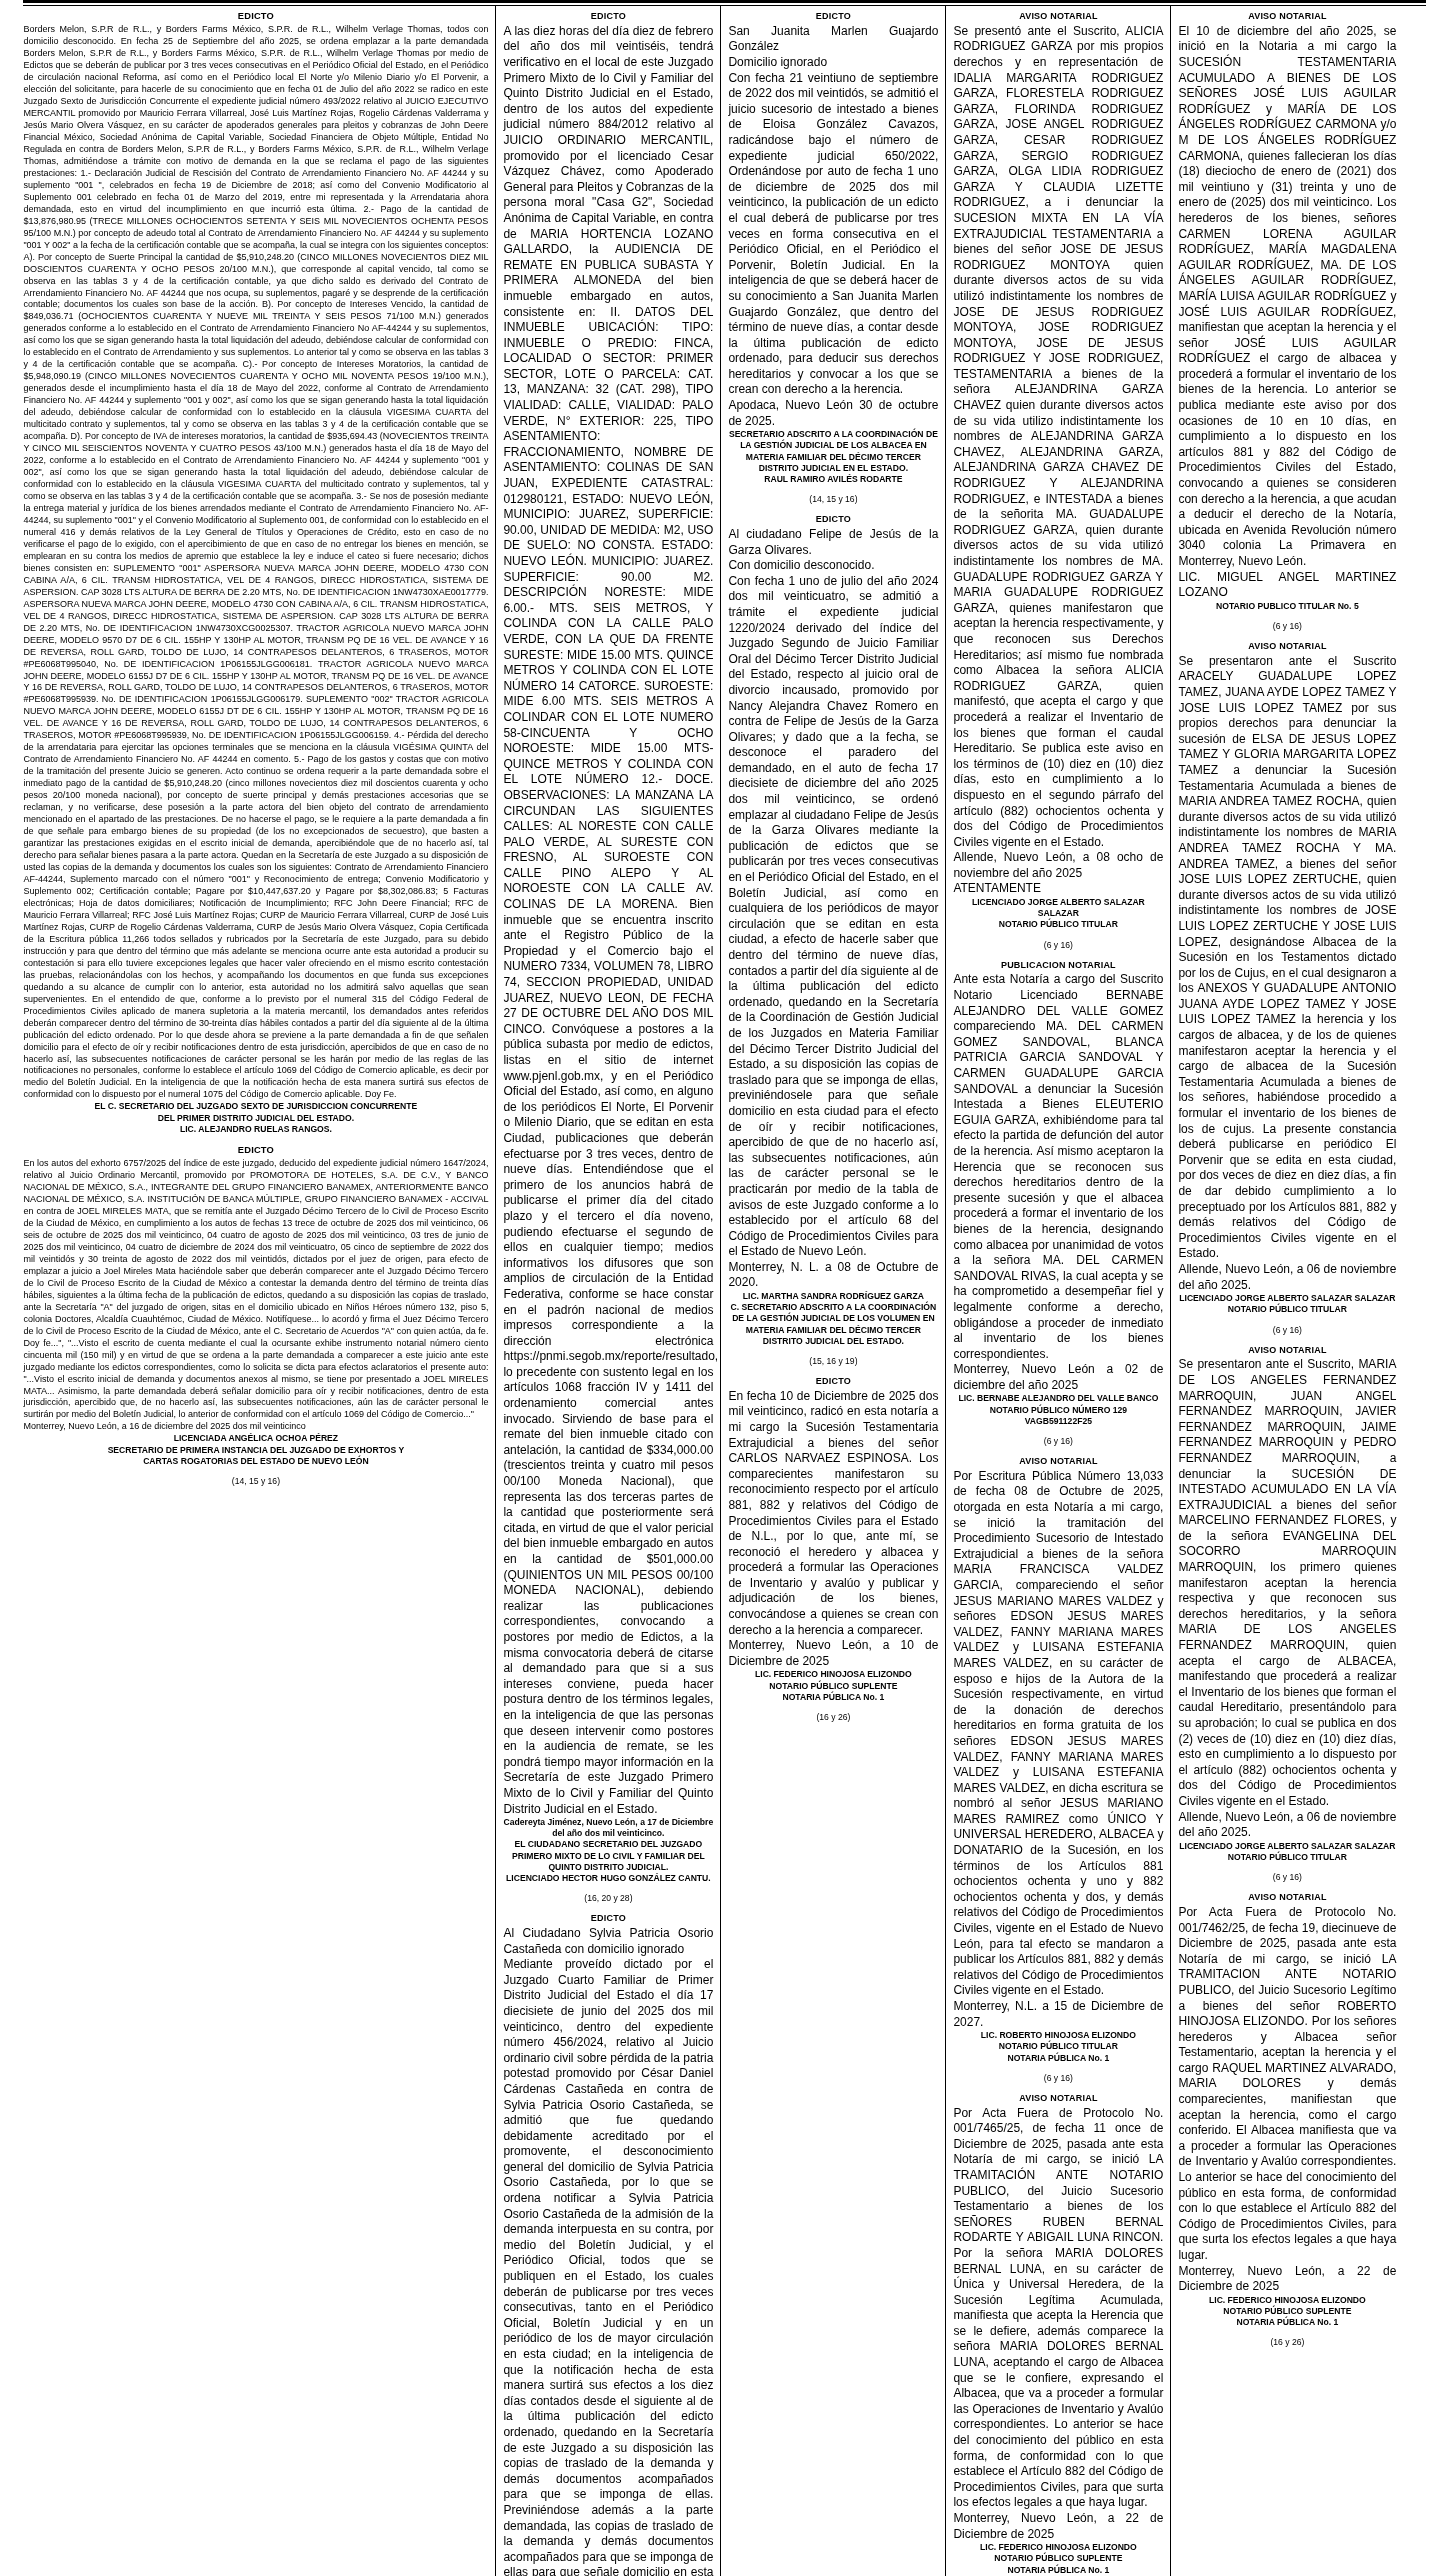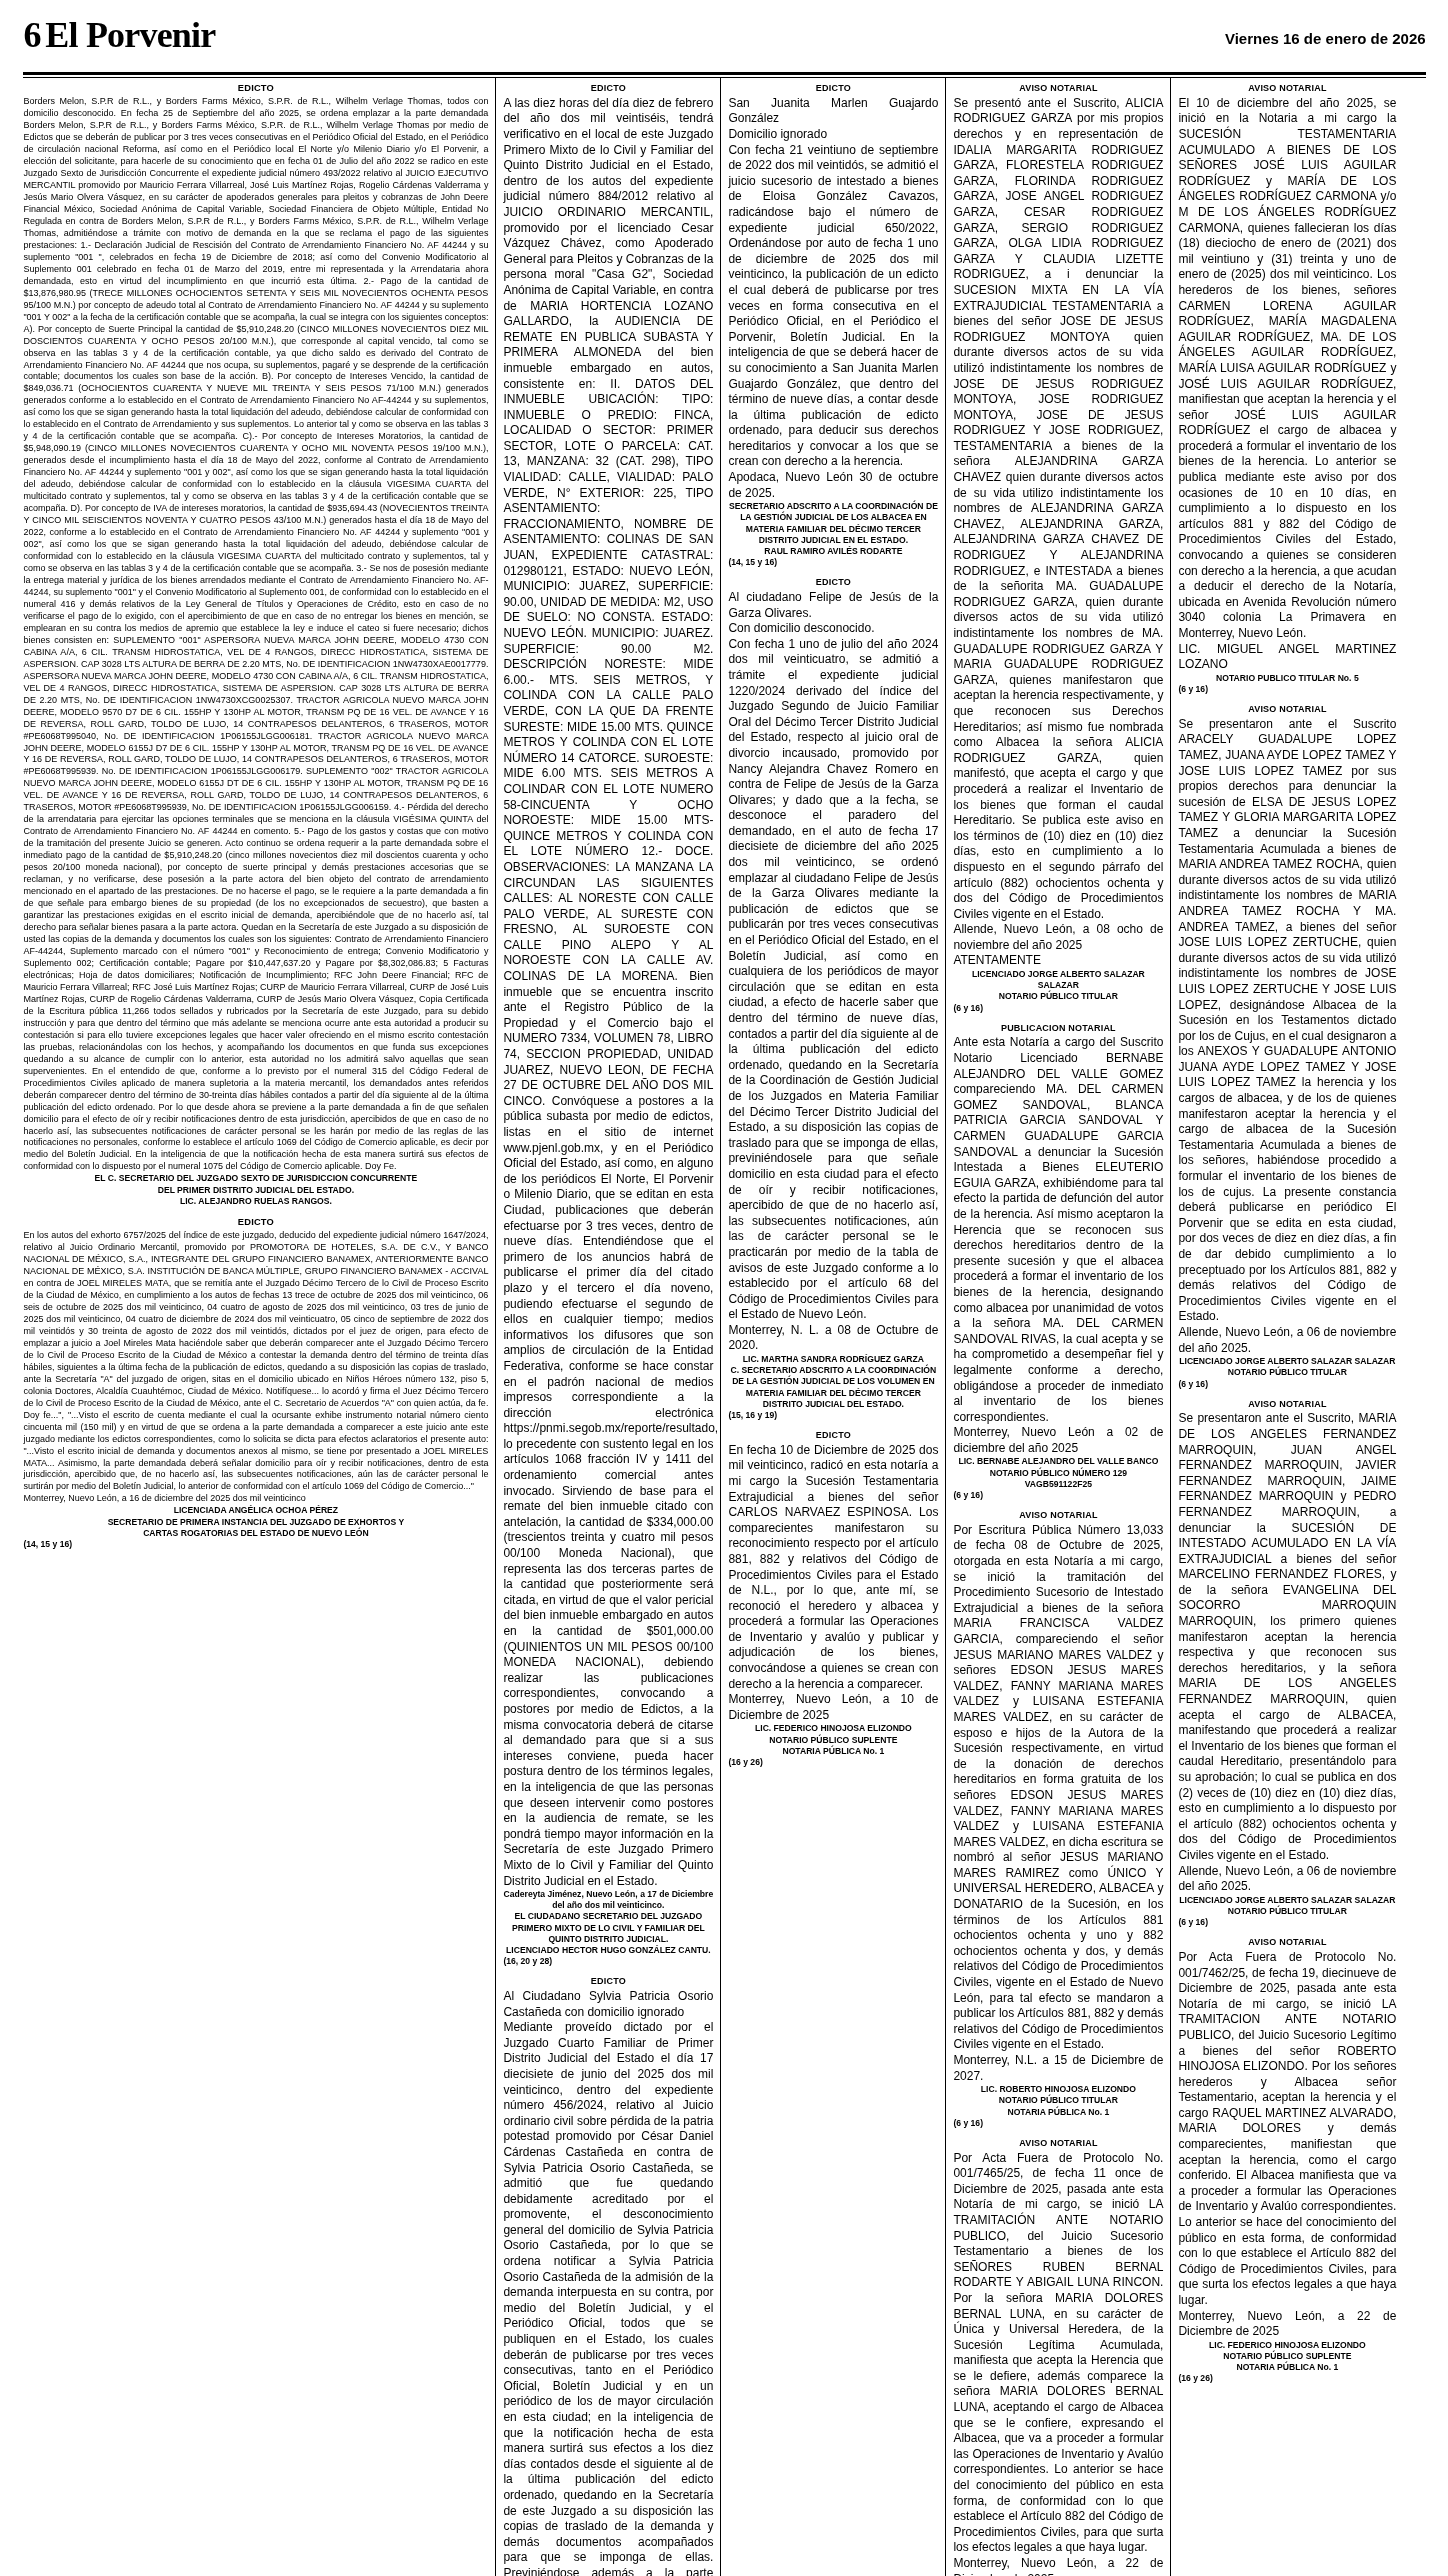--- a/index.html
+++ b/index.html
@@ -23,38 +23,32 @@
   .col:last-child{border-right:none;padding-right:0;}
   .col:first-child{padding-left:0;}
 
   .blk{margin-bottom:10px;}
   .h{ text-align:center;font-size:9px;font-weight:bold;letter-spacing:0.2px;
       margin:0 0 1.6px 0;line-height:1.25;}
   .p{ font-size:12px;line-height:1.30;text-align:justify;text-justify:inter-word;
       margin:0;hyphens:auto;}
   .p.first{text-indent:0;}
   .sig{text-align:center;font-size:8.6px;font-weight:bold;line-height:1.30;margin:0;}
-  .dates{font-size:8.6px;font-weight:bold;margin:0 0 0 0;}
+  .dates{text-align:center;font-size:8.6px;font-weight:normal;margin:9px 0 0 0;}
 
   
   .lead{width:473px;padding:4.7px 7px 0 0;box-sizing:border-box;border-right:1.2px solid #000;}
   .lead .p{font-size:9px;line-height:1.33;}
   .lead .h{font-size:9.3px;}
 </style>
 </head>
 <body>
 
 <div class="page">
 
-  <div class="masthead">
-    <div class="mast-title">
-      <span class="folio">6</span><span>El Porvenir</span>
-    </div>
-    <div class="mast-date">Viernes 16 de enero de 2026</div>
-  </div>
 
   <div class="rule-top"></div>
 
   <div class="cols" id="cols">
       <div class="lead">
         <div class="blk">
           <div class="h">EDICTO</div>
           <p class="p first">Borders Melon, S.P.R de R.L., y Borders Farms México, S.P.R. de R.L., Wilhelm Verlage Thomas, todos con domicilio desconocido. En fecha 25 de Septiembre del año 2025, se ordena emplazar a la parte demandada Borders Melon, S.P.R de R.L., y Borders Farms México, S.P.R. de R.L., Wilhelm Verlage Thomas por medio de Edictos que se deberán de publicar por 3 tres veces consecutivas en el Periódico Oficial del Estado, en el Periódico de circulación nacional Reforma, así como en el Periódico local El Norte y/o Milenio Diario y/o El Porvenir, a elección del solicitante, para hacerle de su conocimiento que en fecha 01 de Julio del año 2022 se radico en este Juzgado Sexto de Jurisdicción Concurrente el expediente judicial número 493/2022 relativo al JUICIO EJECUTIVO MERCANTIL promovido por Mauricio Ferrara Villarreal, José Luis Martínez Rojas, Rogelio Cárdenas Valderrama y Jesús Mario Olvera Vásquez, en su carácter de apoderados generales para pleitos y cobranzas de John Deere Financial México, Sociedad Anónima de Capital Variable, Sociedad Financiera de Objeto Múltiple, Entidad No Regulada en contra de Borders Melon, S.P.R de R.L., y Borders Farms México, S.P.R. de R.L., Wilhelm Verlage Thomas, admitiéndose a trámite con motivo de demanda en la que se reclama el pago de las siguientes prestaciones: 1.- Declaración Judicial de Rescisión del Contrato de Arrendamiento Financiero No. AF 44244 y su suplemento "001 ", celebrados en fecha 19 de Diciembre de 2018; así como del Convenio Modificatorio al Suplemento 001 celebrado en fecha 01 de Marzo del 2019, entre mi representada y la Arrendataria ahora demandada, esto en virtud del incumplimiento en que incurrió esta última. 2.- Pago de la cantidad de $13,876,980.95 (TRECE MILLONES OCHOCIENTOS SETENTA Y SEIS MIL NOVECIENTOS OCHENTA PESOS 95/100 M.N.) por concepto de adeudo total al Contrato de Arrendamiento Financiero No. AF 44244 y su suplemento "001 Y 002" a la fecha de la certificación contable que se acompaña, la cual se integra con los siguientes conceptos: A). Por concepto de Suerte Principal la cantidad de $5,910,248.20 (CINCO MILLONES NOVECIENTOS DIEZ MIL DOSCIENTOS CUARENTA Y OCHO PESOS 20/100 M.N.), que corresponde al capital vencido, tal como se observa en las tablas 3 y 4 de la certificación contable, ya que dicho saldo es derivado del Contrato de Arrendamiento Financiero No. AF 44244 que nos ocupa, su suplementos, pagaré y se desprende de la certificación contable; documentos los cuales son base de la acción. B). Por concepto de Intereses Vencido, la cantidad de $849,036.71 (OCHOCIENTOS CUARENTA Y NUEVE MIL TREINTA Y SEIS PESOS 71/100 M.N.) generados generados conforme a lo establecido en el Contrato de Arrendamiento Financiero No AF-44244 y su suplementos, así como los que se sigan generando hasta la total liquidación del adeudo, debiéndose calcular de conformidad con lo establecido en el Contrato de Arrendamiento y sus suplementos. Lo anterior tal y como se observa en las tablas 3 y 4 de la certificación contable que se acompaña. C).- Por concepto de Intereses Moratorios, la cantidad de $5,948,090.19 (CINCO MILLONES NOVECIENTOS CUARENTA Y OCHO MIL NOVENTA PESOS 19/100 M.N.), generados desde el incumplimiento hasta el día 18 de Mayo del 2022, conforme al Contrato de Arrendamiento Financiero No. AF 44244 y suplemento "001 y 002", así como los que se sigan generando hasta la total liquidación del adeudo, debiéndose calcular de conformidad con lo establecido en la cláusula VIGESIMA CUARTA del multicitado contrato y suplementos, tal y como se observa en las tablas 3 y 4 de la certificación contable que se acompaña. D). Por concepto de IVA de intereses moratorios, la cantidad de $935,694.43 (NOVECIENTOS TREINTA Y CINCO MIL SEISCIENTOS NOVENTA Y CUATRO PESOS 43/100 M.N.) generados hasta el día 18 de Mayo del 2022, conforme a lo establecido en el Contrato de Arrendamiento Financiero No. AF 44244 y suplemento "001 y 002", así como los que se sigan generando hasta la total liquidación del adeudo, debiéndose calcular de conformidad con lo establecido en la cláusula VIGESIMA CUARTA del multicitado contrato y suplementos, tal y como se observa en las tablas 3 y 4 de la certificación contable que se acompaña. 3.- Se nos de posesión mediante la entrega material y jurídica de los bienes arrendados mediante el Contrato de Arrendamiento Financiero No. AF- 44244, su suplemento "001" y el Convenio Modificatorio al Suplemento 001, de conformidad con lo establecido en el numeral 416 y demás relativos de la Ley General de Títulos y Operaciones de Crédito, esto en caso de no verificarse el pago de lo exigido, con el apercibimiento de que en caso de no entregar los bienes en mención, se emplearan en su contra los medios de apremio que establece la ley e induce el cateo si fuere necesario; dichos bienes consisten en: SUPLEMENTO "001" ASPERSORA NUEVA MARCA JOHN DEERE, MODELO 4730 CON CABINA A/A, 6 CIL. TRANSM HIDROSTATICA, VEL DE 4 RANGOS, DIRECC HIDROSTATICA, SISTEMA DE ASPERSION. CAP 3028 LTS ALTURA DE BERRA DE 2.20 MTS, No. DE IDENTIFICACION 1NW4730XAE0017779. ASPERSORA NUEVA MARCA JOHN DEERE, MODELO 4730 CON CABINA A/A, 6 CIL. TRANSM HIDROSTATICA, VEL DE 4 RANGOS, DIRECC HIDROSTATICA, SISTEMA DE ASPERSION. CAP 3028 LTS ALTURA DE BERRA DE 2.20 MTS, No. DE IDENTIFICACION 1NW4730XCG0025307. TRACTOR AGRICOLA NUEVO MARCA JOHN DEERE, MODELO 9570 D7 DE 6 CIL. 155HP Y 130HP AL MOTOR, TRANSM PQ DE 16 VEL. DE AVANCE Y 16 DE REVERSA, ROLL GARD, TOLDO DE LUJO, 14 CONTRAPESOS DELANTEROS, 6 TRASEROS, MOTOR #PE6068T995040, No. DE IDENTIFICACION 1P06155JLGG006181. TRACTOR AGRICOLA NUEVO MARCA JOHN DEERE, MODELO 6155J D7 DE 6 CIL. 155HP Y 130HP AL MOTOR, TRANSM PQ DE 16 VEL. DE AVANCE Y 16 DE REVERSA, ROLL GARD, TOLDO DE LUJO, 14 CONTRAPESOS DELANTEROS, 6 TRASEROS, MOTOR #PE6068T995939. No. DE IDENTIFICACION 1P06155JLGG006179. SUPLEMENTO "002" TRACTOR AGRICOLA NUEVO MARCA JOHN DEERE, MODELO 6155J DT DE 6 CIL. 155HP Y 130HP AL MOTOR, TRANSM PQ DE 16 VEL. DE AVANCE Y 16 DE REVERSA, ROLL GARD, TOLDO DE LUJO, 14 CONTRAPESOS DELANTEROS, 6 TRASEROS, MOTOR #PE6068T995939, No. DE IDENTIFICACION 1P06155JLGG006159. 4.- Pérdida del derecho de la arrendataria para ejercitar las opciones terminales que se menciona en la cláusula VIGÉSIMA QUINTA del Contrato de Arrendamiento Financiero No. AF 44244 en comento. 5.- Pago de los gastos y costas que con motivo de la tramitación del presente Juicio se generen. Acto continuo se ordena requerir a la parte demandada sobre el inmediato pago de la cantidad de $5,910,248.20 (cinco millones novecientos diez mil doscientos cuarenta y ocho pesos 20/100 moneda nacional), por concepto de suerte principal y demás prestaciones accesorias que se reclaman, y no verificarse, dese posesión a la parte actora del bien objeto del contrato de arrendamiento mencionado en el apartado de las prestaciones. De no hacerse el pago, se le requiere a la parte demandada a fin de que señale para embargo bienes de su propiedad (de los no excepcionados de secuestro), que basten a garantizar las prestaciones exigidas en el escrito inicial de demanda, apercibiéndole que de no hacerlo así, tal derecho para señalar bienes pasara a la parte actora. Quedan en la Secretaría de este Juzgado a su disposición de usted las copias de la demanda y documentos los cuales son los siguientes: Contrato de Arrendamiento Financiero AF-44244, Suplemento marcado con el número "001" y Reconocimiento de entrega; Convenio Modificatorio y Suplemento 002; Certificación contable; Pagare por $10,447,637.20 y Pagare por $8,302,086.83; 5 Facturas electrónicas; Hoja de datos domiciliares; Notificación de Incumplimiento; RFC John Deere Financial; RFC de Mauricio Ferrara Villarreal; RFC José Luis Martínez Rojas; CURP de Mauricio Ferrara Villarreal, CURP de José Luis Martínez Rojas, CURP de Rogelio Cárdenas Valderrama, CURP de Jesús Mario Olvera Vásquez, Copia Certificada de la Escritura pública 11,266 todos sellados y rubricados por la Secretaría de este Juzgado, para su debido instrucción y para que dentro del término que más adelante se menciona ocurre ante esta autoridad a producir su contestación si para ello tuviere excepciones legales que hacer valer ofreciendo en el mismo escrito contestación las pruebas, relacionándolas con los hechos, y acompañando los documentos en que funda sus excepciones quedando a su alcance de cumplir con lo anterior, esta autoridad no los admitirá salvo aquellas que sean supervenientes. En el entendido de que, conforme a lo previsto por el numeral 315 del Código Federal de Procedimientos Civiles aplicado de manera supletoria a la materia mercantil, los demandados antes referidos deberán comparecer dentro del término de 30-treinta días hábiles contados a partir del día siguiente al de la última publicación del edicto ordenado. Por lo que desde ahora se previene a la parte demandada a fin de que señalen domicilio para el efecto de oír y recibir notificaciones dentro de esta jurisdicción, apercibidos de que en caso de no hacerlo así, las subsecuentes notificaciones de carácter personal se les harán por medio de las reglas de las notificaciones no personales, conforme lo establece el artículo 1069 del Código de Comercio aplicable, es decir por medio del Boletín Judicial. En la inteligencia de que la notificación hecha de esta manera surtirá sus efectos de conformidad con lo dispuesto por el numeral 1075 del Código de Comercio aplicable. Doy Fe.</p>
           <p class="sig">EL C. SECRETARIO DEL JUZGADO SEXTO DE JURISDICCION CONCURRENTE</p>
           <p class="sig">DEL PRIMER DISTRITO JUDICIAL DEL ESTADO.</p>

